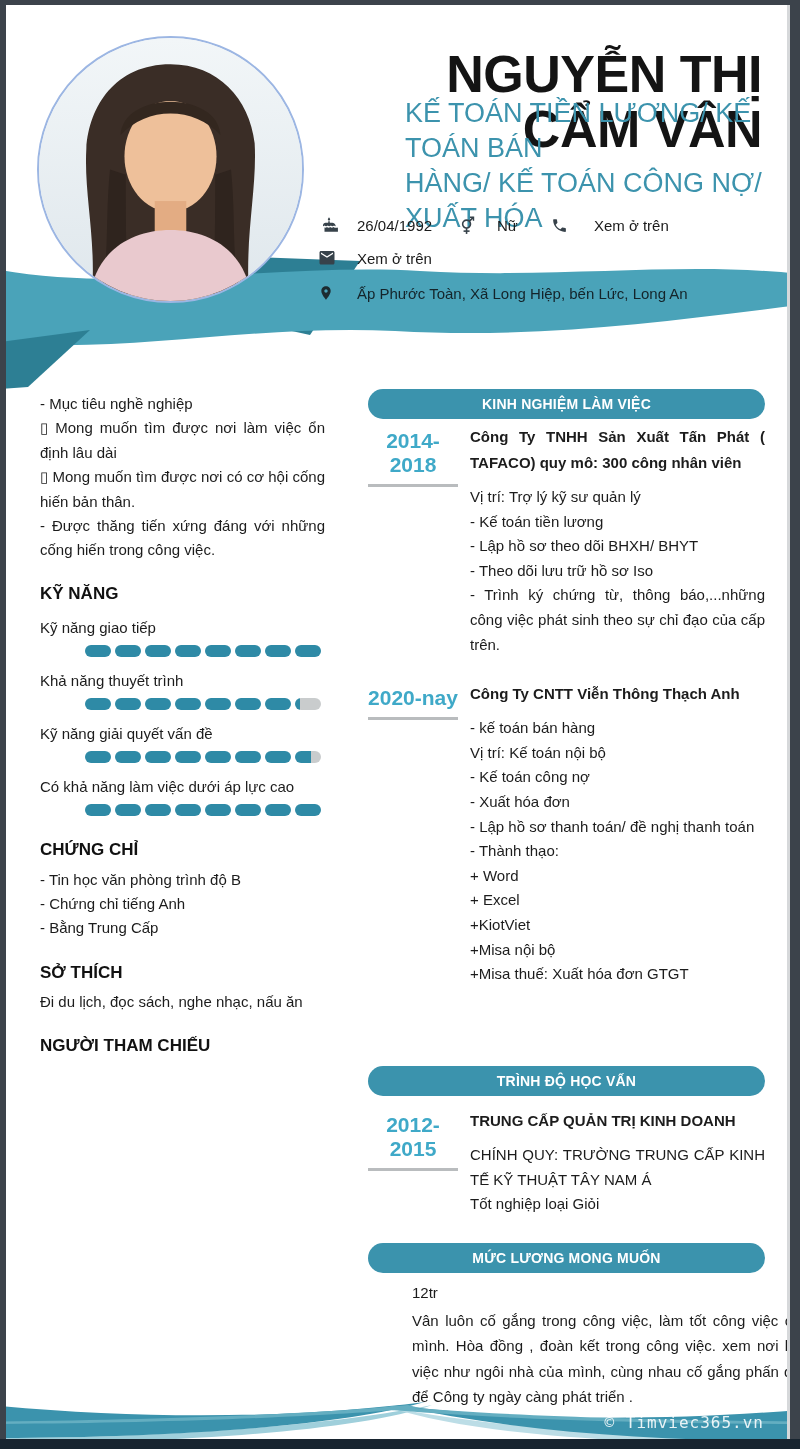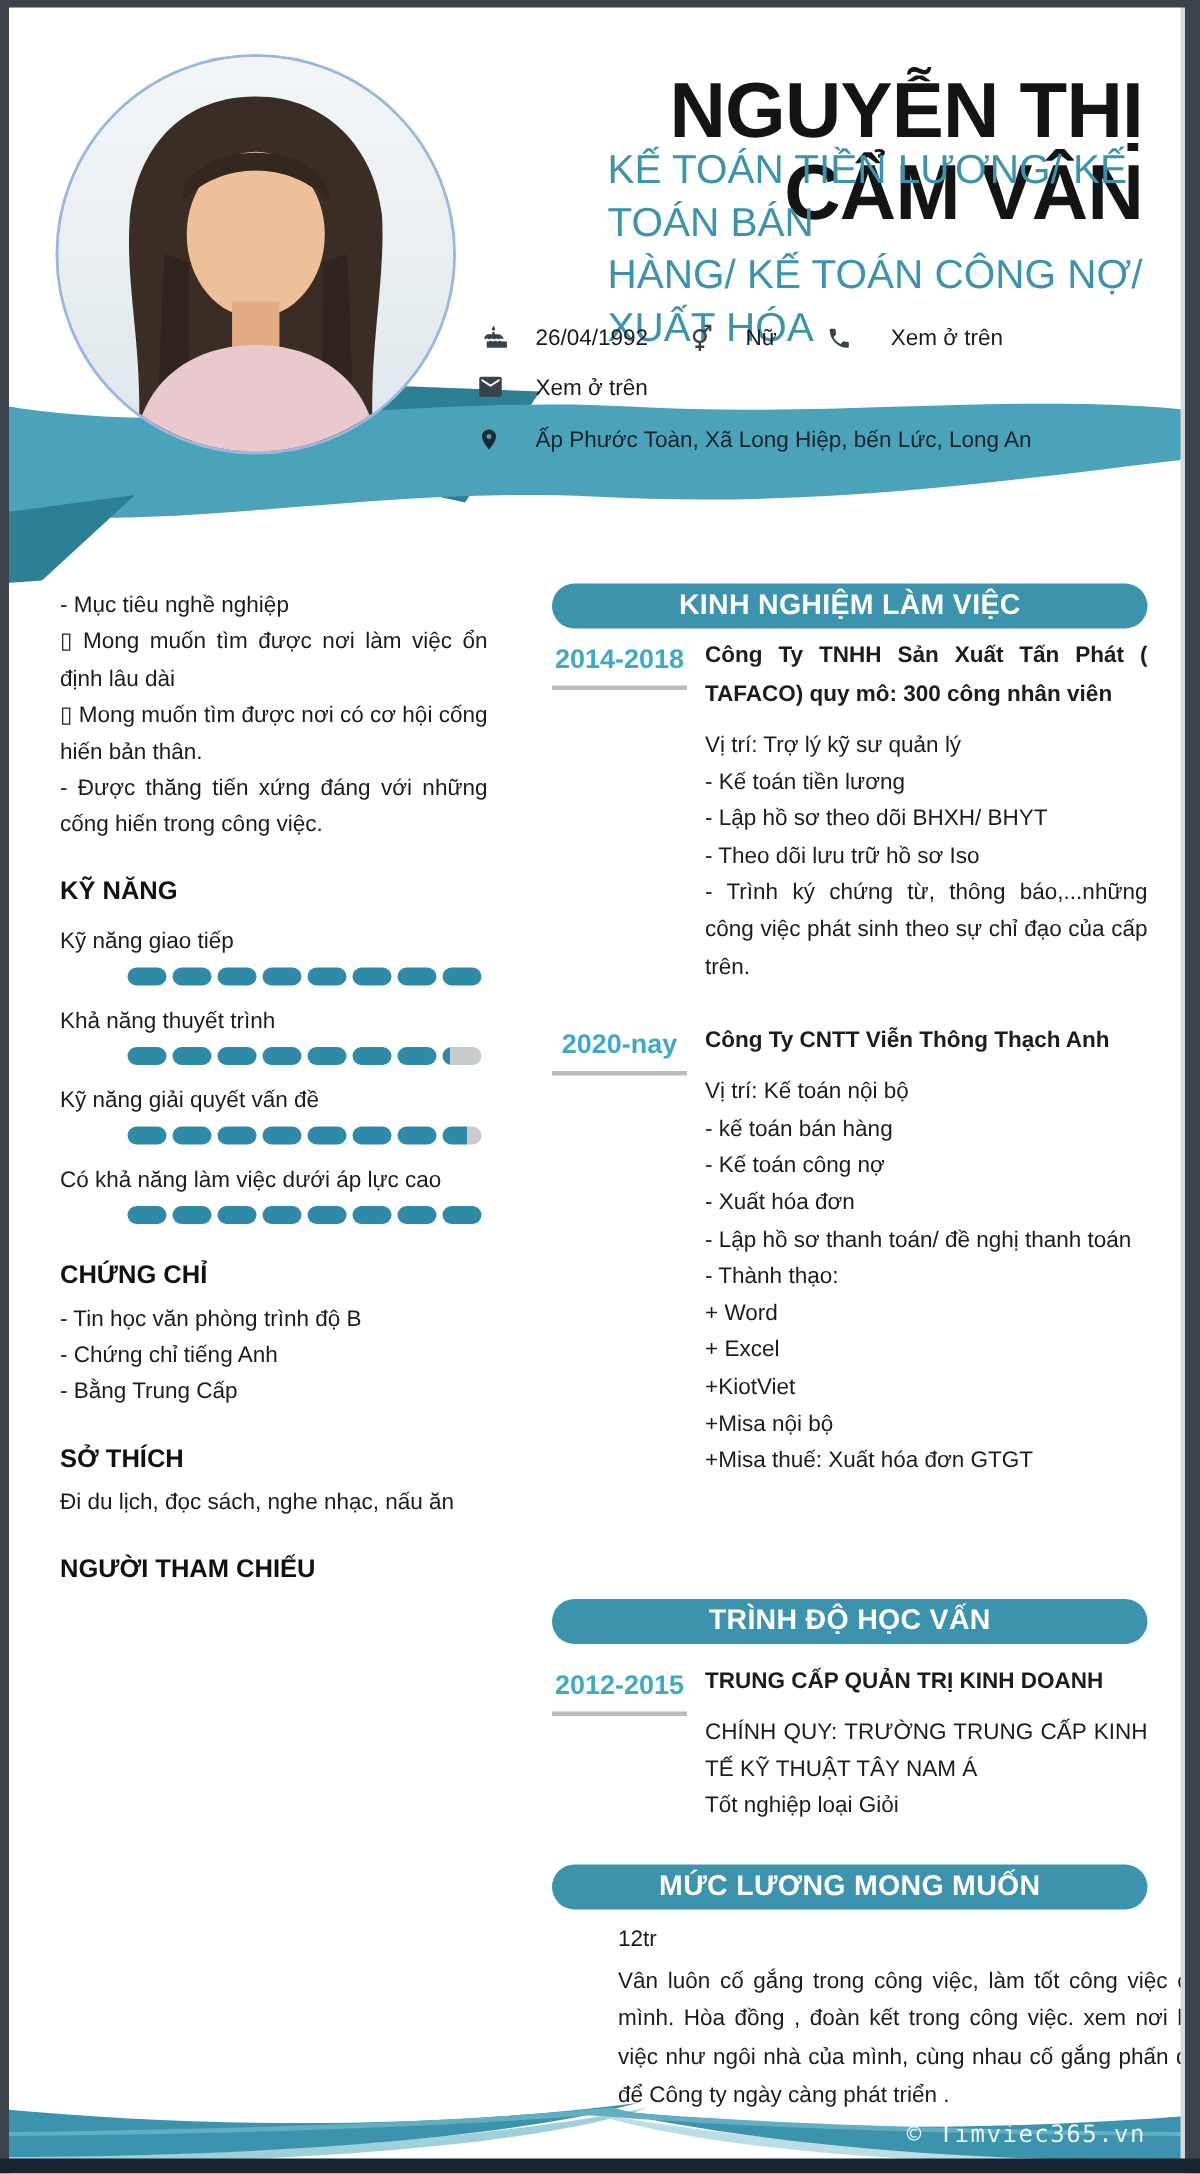--- a/index.html
+++ b/index.html
@@ -37,28 +37,28 @@
   .col-left{position:absolute;left:40px;top:392px;width:285px;font-size:15px;z-index:6;}
   .col-left p.just{text-align:justify;line-height:24.4px;}
   .col-left h2{font-size:17px;font-weight:bold;color:#111;}
   #skills .sk-label{margin:13px 0 7px 0;line-height:21px;}
   .pills{display:flex;gap:4px;margin-left:45px;}
   .pill{width:26px;height:12px;border-radius:6px;background:var(--pill-empty);}
   .pill.full{background:var(--pill);}
   .plain-line{line-height:24.3px;}
   
   .sec-bar{position:absolute;left:368px;width:397px;height:30px;border-radius:15px;background:var(--accent);
-    color:#fff;font-weight:bold;font-size:19px;letter-spacing:.2px;display:flex;align-items:center;justify-content:center;z-index:6;}
+    color:#fff;font-weight:bold;font-size:14px;letter-spacing:.2px;display:flex;align-items:center;justify-content:center;z-index:6;}
   #exp-bar{top:389px;} #edu-bar{top:1066px;} #sal-bar{top:1243px;text-align:center;}
   .rcol{position:absolute;left:368px;width:397px;z-index:6;font-size:15px;}
   #jobs{top:424px;} #edu-row{top:1108px;} #sal-content{top:1280px;margin-left:44px;}
   .job{display:flex;align-items:flex-start;}
   .job + .job{margin-top:24px;}
   .period-wrap{width:90px;flex:none;text-align:center;border-bottom:3px solid var(--underline);padding:5px 0 7px 0;}
-  .period{color:var(--date);font-weight:600;font-size:18px;}
+  .period{color:var(--date);font-weight:600;font-size:21px;}
   .job-body{margin-left:12px;width:295px;}
   .company{font-weight:bold;line-height:26px;text-align:justify;}
   .details{margin-top:9px;}
   .details p{line-height:24.6px;text-align:justify;}
   #sal-content p{line-height:25.5px;}
   #sal-content .note{text-align:justify;margin-top:2px;}
   
   .footer-svg{position:absolute;left:0;top:1393px;width:800px;height:56px;z-index:30;}
   .watermark{position:absolute;right:36px;top:1413px;z-index:35;color:rgba(255,255,255,.88);
     font-family:"DejaVu Sans Mono",monospace;font-size:16px;letter-spacing:1px;}
@@ -229,22 +229,22 @@
             <p>- Theo dõi lưu trữ hồ sơ Iso</p>
             <p>- Trình ký chứng từ, thông báo,...những công việc phát sinh theo sự chỉ đạo của cấp trên.</p>
           </div>
         </div>
       </div>
       <div class="job">
         <div class="period-wrap"><span class="period">2020-nay</span></div>
         <div class="job-body">
           <div class="company">Công Ty CNTT Viễn Thông Thạch Anh</div>
           <div class="details">
+            <p>- kế toán bán hàng</p>
             <p>Vị trí: Kế toán nội bộ</p>
-            <p>- kế toán bán hàng</p>
             <p>- Kế toán công nợ</p>
             <p>- Xuất hóa đơn</p>
             <p>- Lập hồ sơ thanh toán/ đề nghị thanh toán</p>
             <p>- Thành thạo:</p>
             <p>+ Word</p>
             <p>+ Excel</p>
             <p>+KiotViet</p>
             <p>+Misa nội bộ</p>
             <p>+Misa thuế: Xuất hóa đơn GTGT</p>
           </div>

